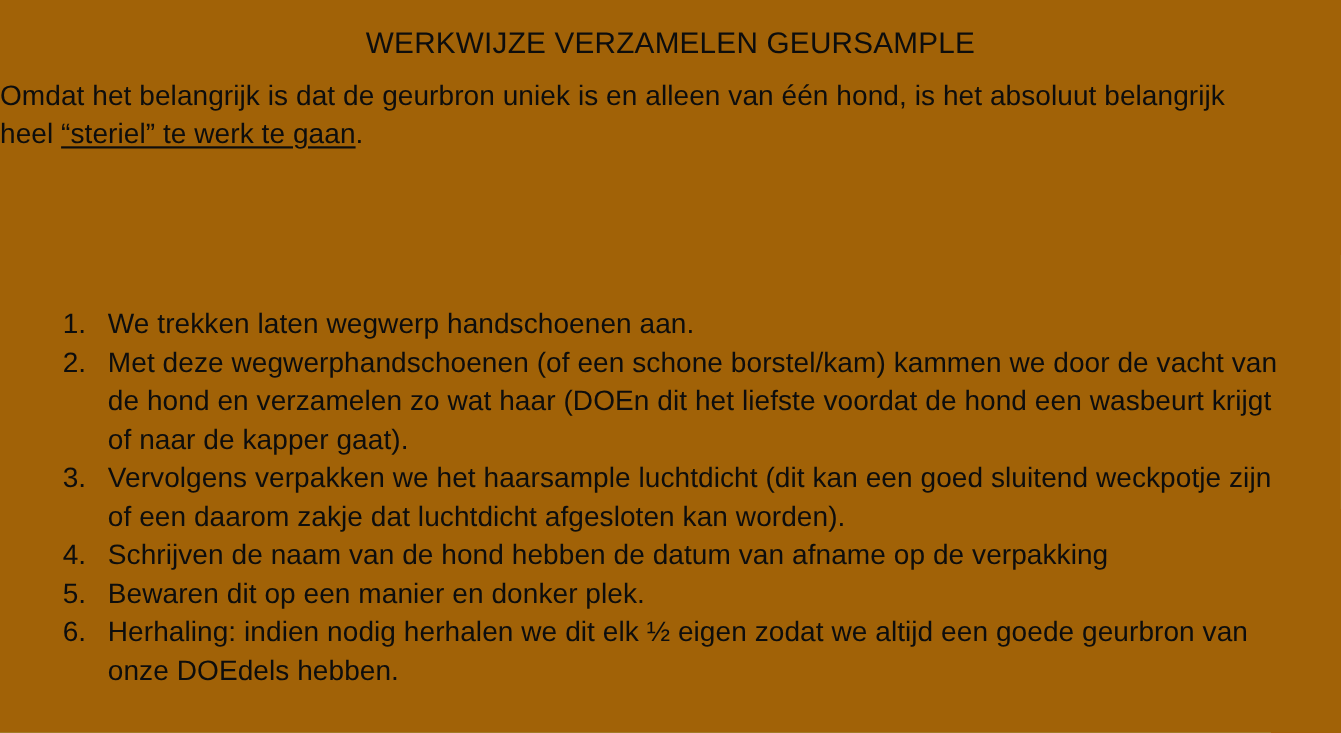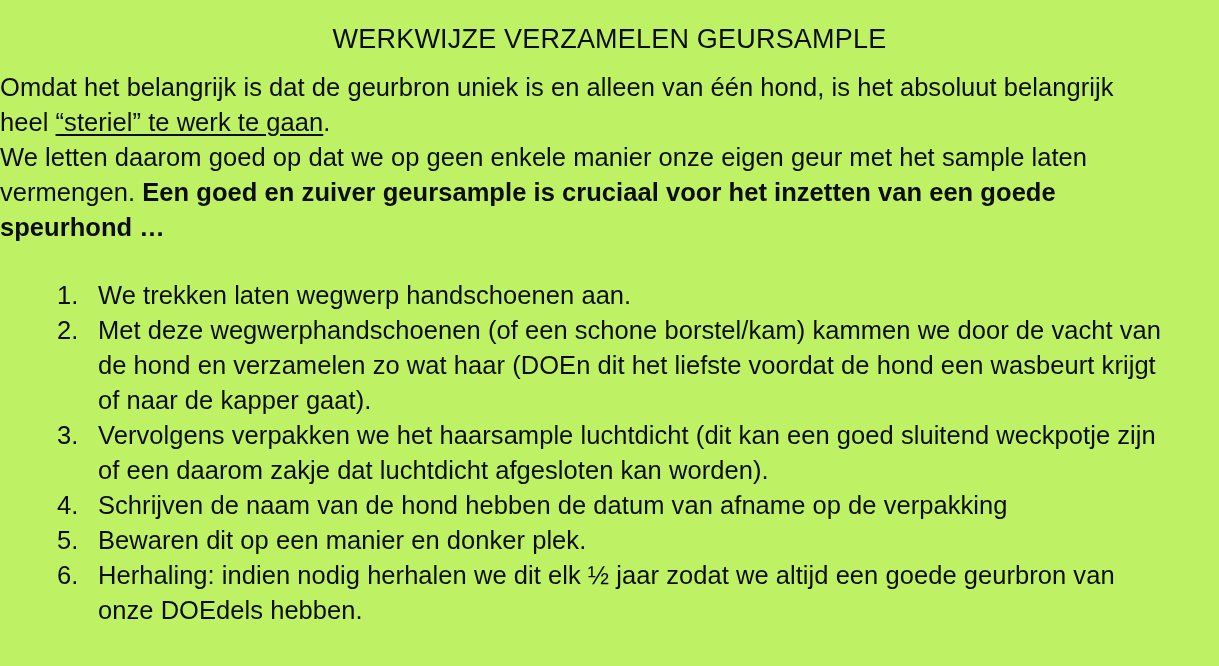--- a/index.html
+++ b/index.html
@@ -15,21 +15,21 @@
     color: #0d0d0d;
     overflow: hidden;
     -webkit-font-smoothing: antialiased;
   }
 
   .page {
     position: relative;
     width: 1219px;
     height: 666px;
     box-sizing: border-box;
-    background: #bef264;
+    background: #a16207;
   }
 
   
   .doc-title {
     position: absolute;
     top: 4px;
     left: 0;
     width: 1219px;
     text-align: center;
     font-size: 27px;
@@ -100,21 +100,20 @@
 <body>
 
 <div class="page">
 
   <h1 class="doc-title">WERKWIJZE VERZAMELEN GEURSAMPLE</h1>
 
   <div class="intro">
 
     <p class="para"><span>Omdat het belangrijk is dat de geurbron uniek is en alleen van één hond, is het absoluut belangrijk heel </span><span class="u">“steriel” te werk te gaan</span><span>.</span></p>
 
-    <p class="para"><span>We letten daarom goed op dat we op geen enkele manier onze eigen geur met het sample laten vermengen. </span><span class="b">Een goed en zuiver geursample is cruciaal voor het inzetten van een goede speurhond …</span></p>
 
   </div>
 
   <ol class="steps">
 
     <li class="step">
       <span class="step-num">1.</span>
       <span class="step-text">We trekken laten wegwerp handschoenen aan.</span>
     </li>
 
@@ -133,18 +132,18 @@
       <span class="step-text">Schrijven de naam van de hond hebben de datum van afname op de verpakking</span>
     </li>
 
     <li class="step">
       <span class="step-num">5.</span>
       <span class="step-text">Bewaren dit op een manier en donker plek.</span>
     </li>
 
     <li class="step">
       <span class="step-num">6.</span>
-      <span class="step-text">Herhaling: indien nodig herhalen we dit elk ½ jaar zodat we altijd een goede geurbron van onze DOEdels hebben.</span>
+      <span class="step-text">Herhaling: indien nodig herhalen we dit elk ½ eigen zodat we altijd een goede geurbron van onze DOEdels hebben.</span>
     </li>
 
   </ol>
 
 </div>
 
 </body></html>

